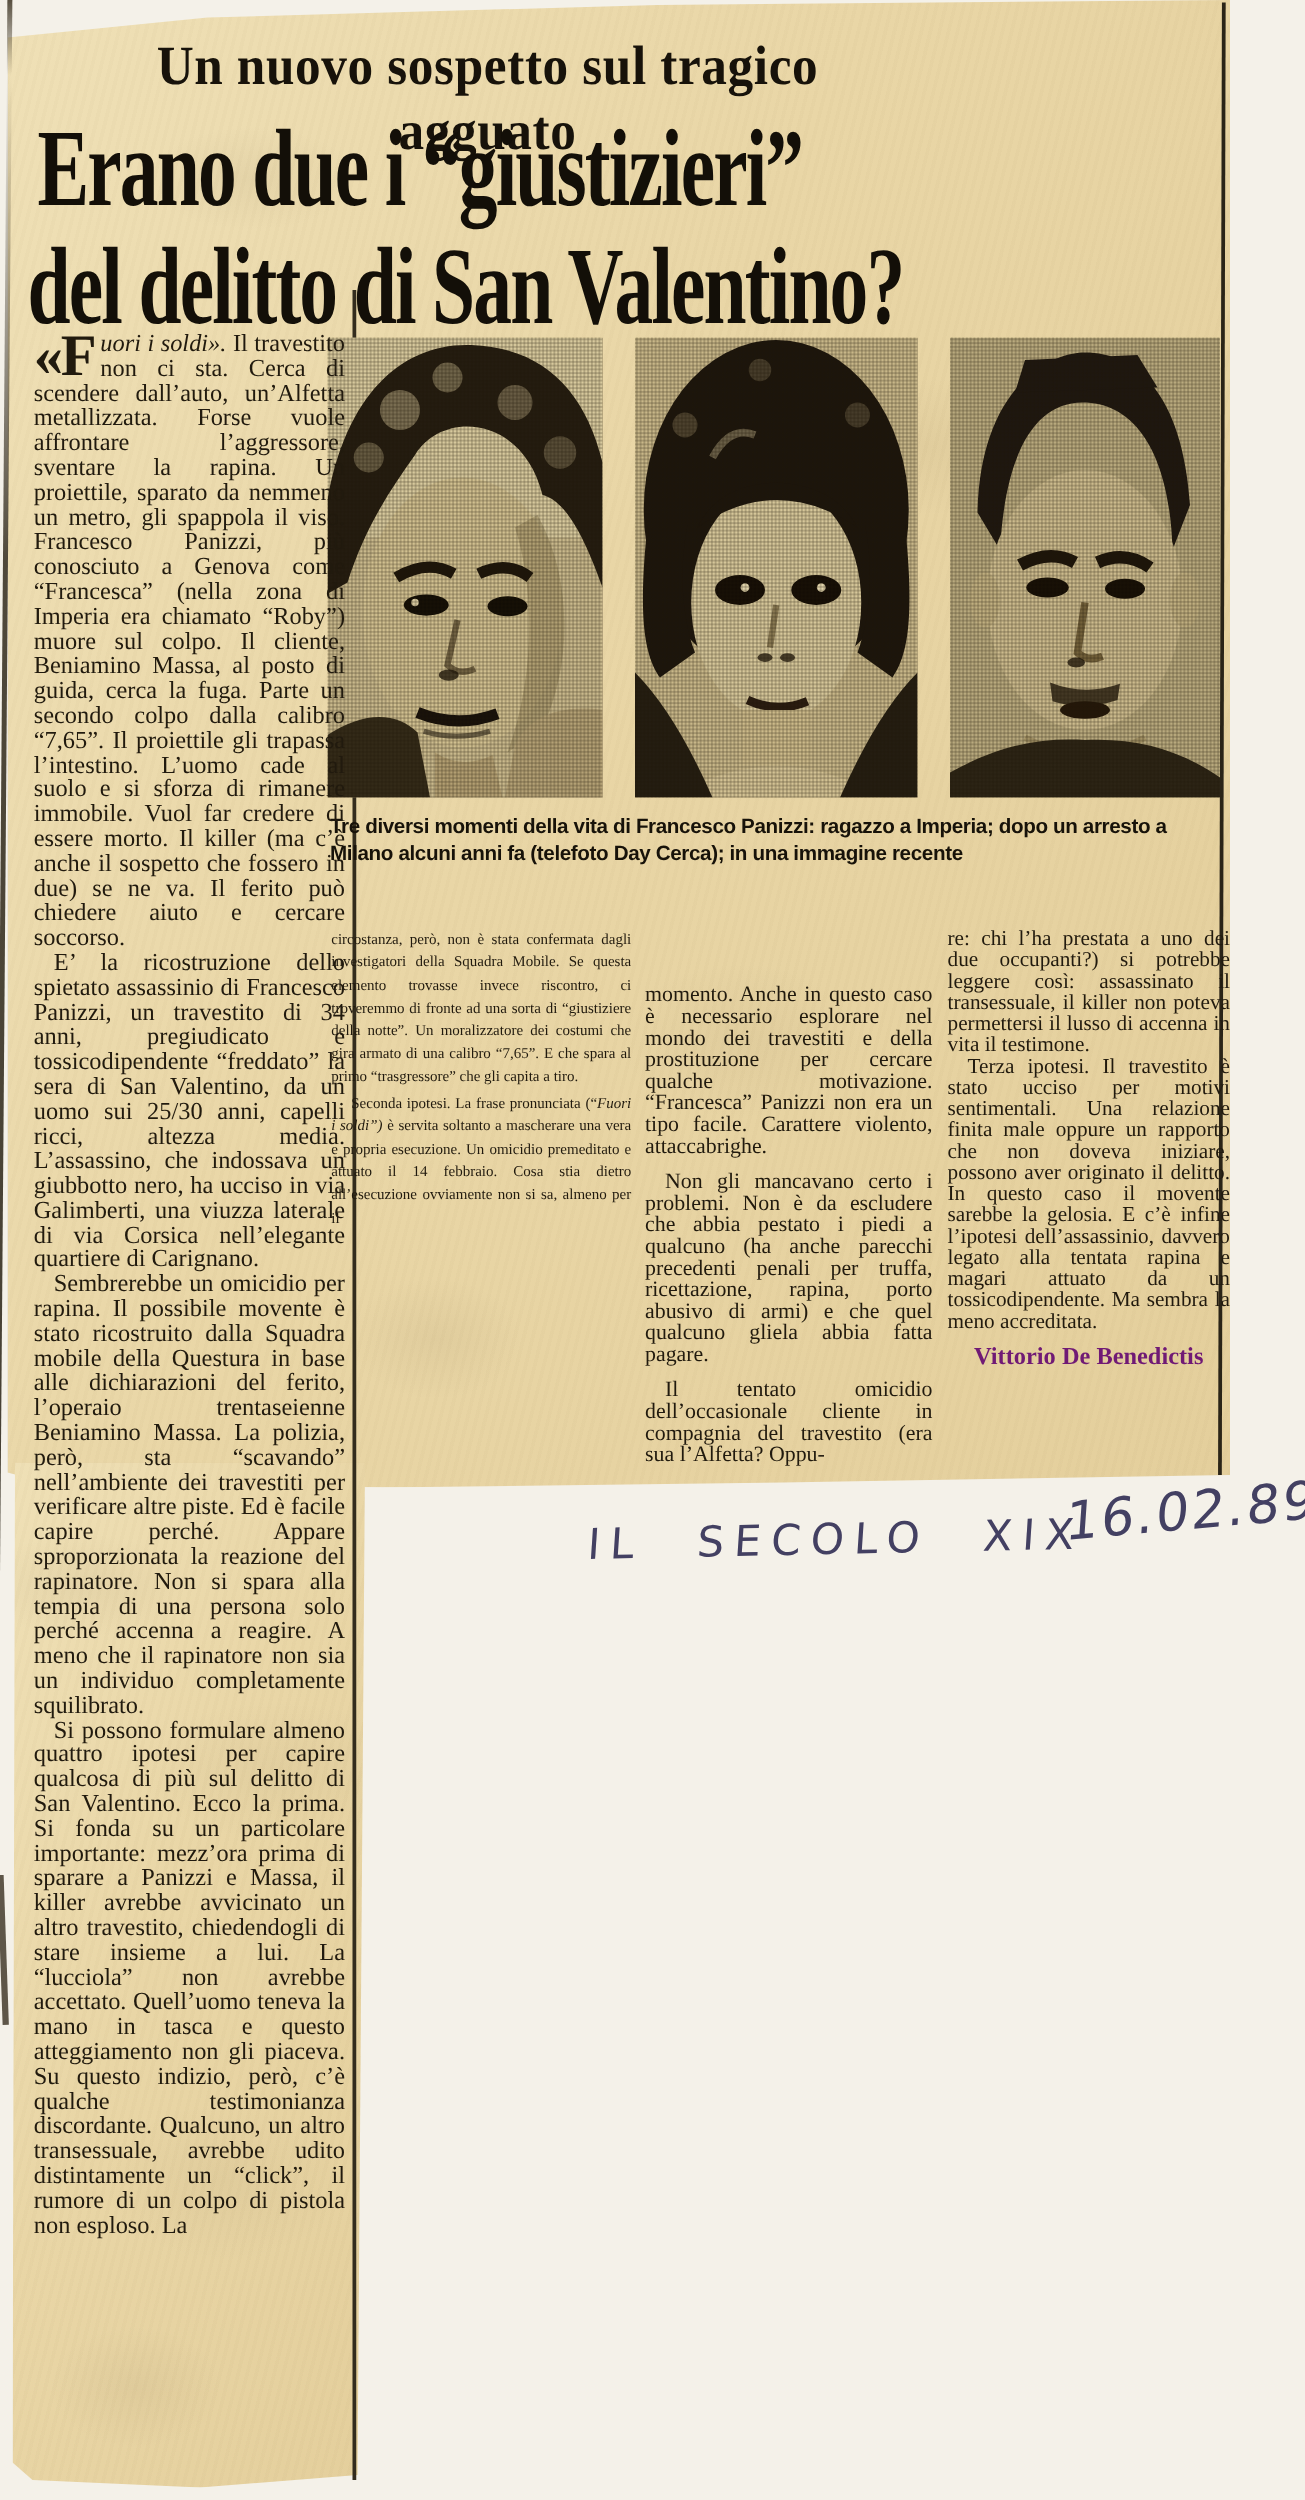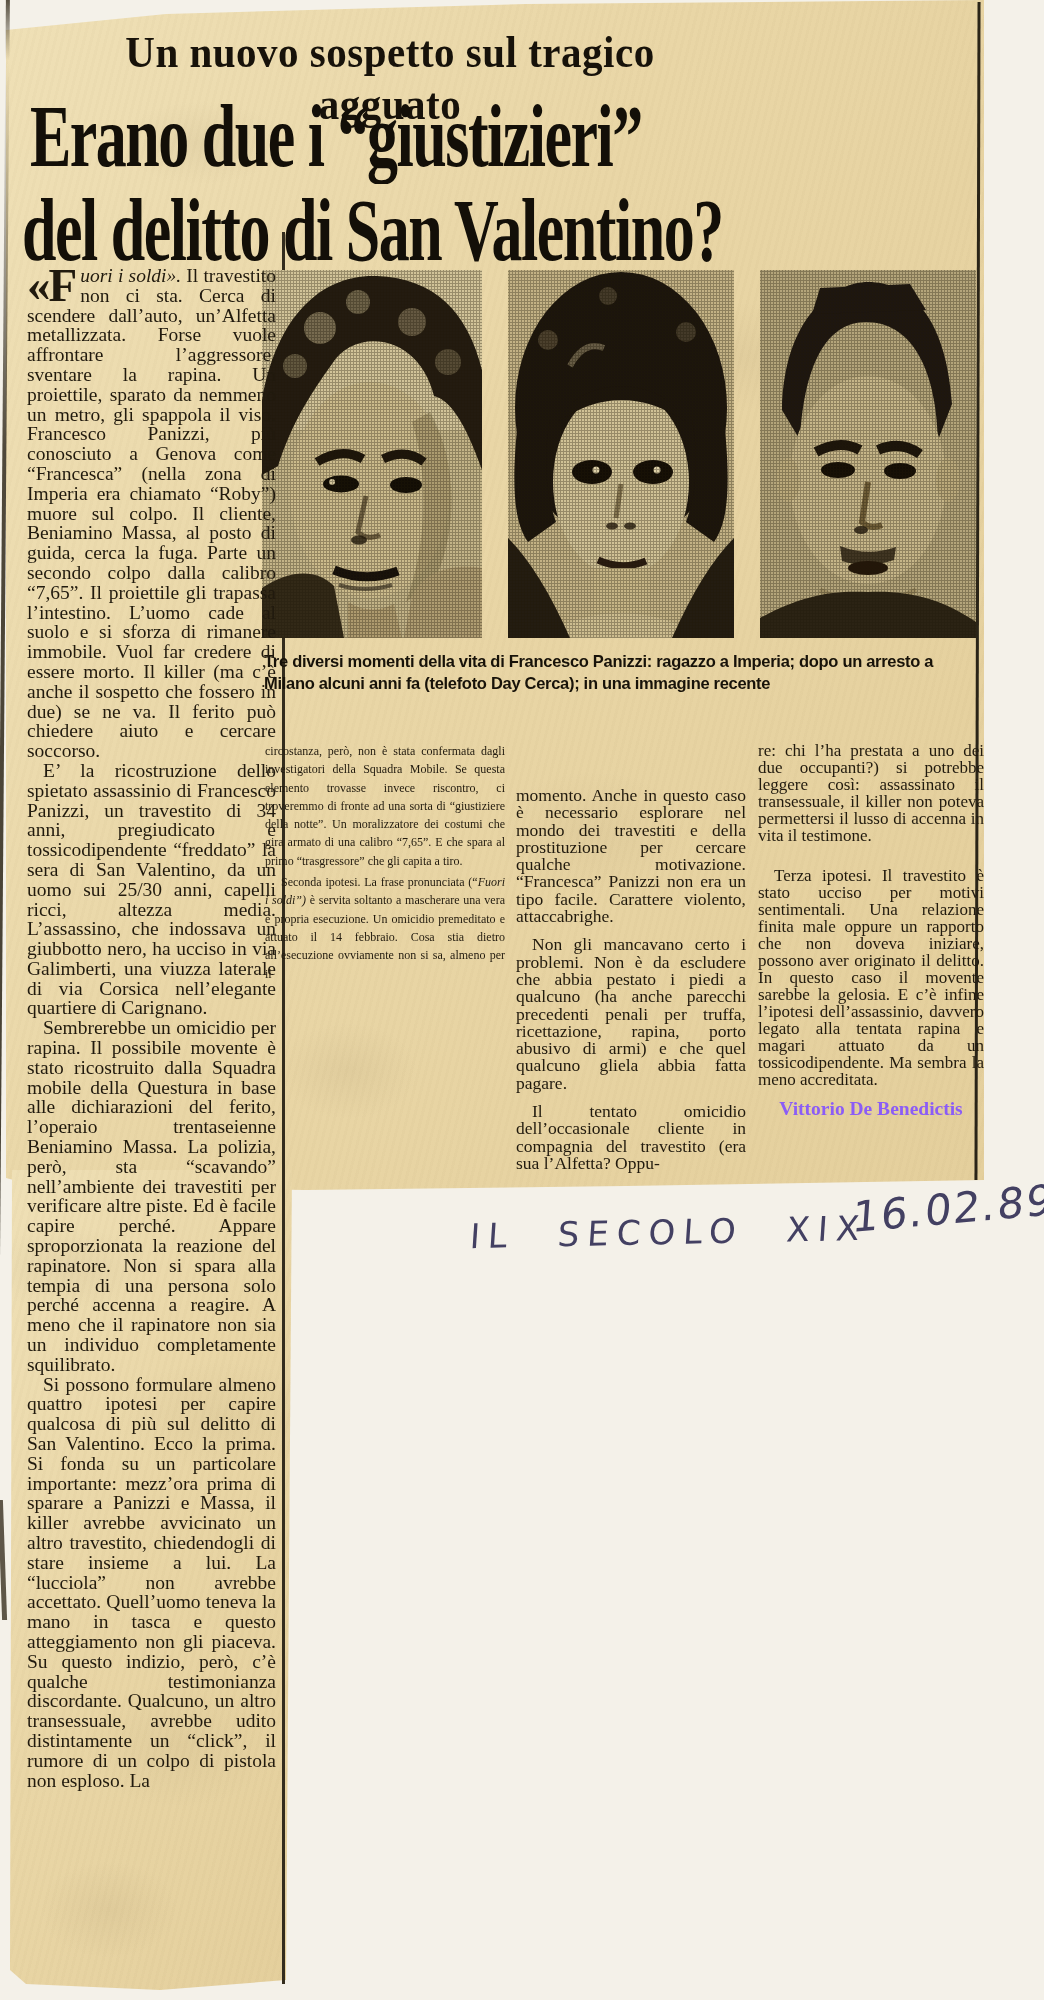--- a/index.html
+++ b/index.html
@@ -79,29 +79,29 @@
   
   .col{position:absolute;color:#211a0e;text-align:justify;}
   .col p{margin:0;}
   .col p + p{text-indent:16px;}
   .col1{left:27px;top:266px;width:249px;font-size:19.5px;line-height:19.8px;}
   .col2{left:265px;top:742px;width:240px;font-size:12px;line-height:18.3px;}
   .col2 p + p{margin-top:3px;}
   .col3{left:516px;top:742px;width:230px;font-size:17.5px;line-height:17.3px;margin-top:45px;}
   .col3 p + p{margin-top:11px;}
   .col4{left:758px;top:742px;width:226px;font-size:17px;line-height:17px;}
-  .col4 p + p{margin-top:23px;}
+  .col4 p + p{margin-top:0;}
   .dropcap{
     float:left;font-size:47px;line-height:37px;font-weight:bold;
     padding:1px 5px 0 0;letter-spacing:-2px;
   }
   .ital{font-style:italic;}
   .byline{
     margin-top:12px;font-weight:bold;font-size:19.5px;text-align:center;
-    white-space:nowrap;color:#8b5cf6;
+    white-space:nowrap;color:#701a75;
   }
 
   
   .hw{
     position:absolute;color:#434062;
     font-family:"DejaVu Sans",sans-serif;
   }
   .hw-pub{
     left:470px;top:1212px;font-size:34px;letter-spacing:8px;word-spacing:24px;
     transform:rotate(-1.2deg) skewX(-5deg);

